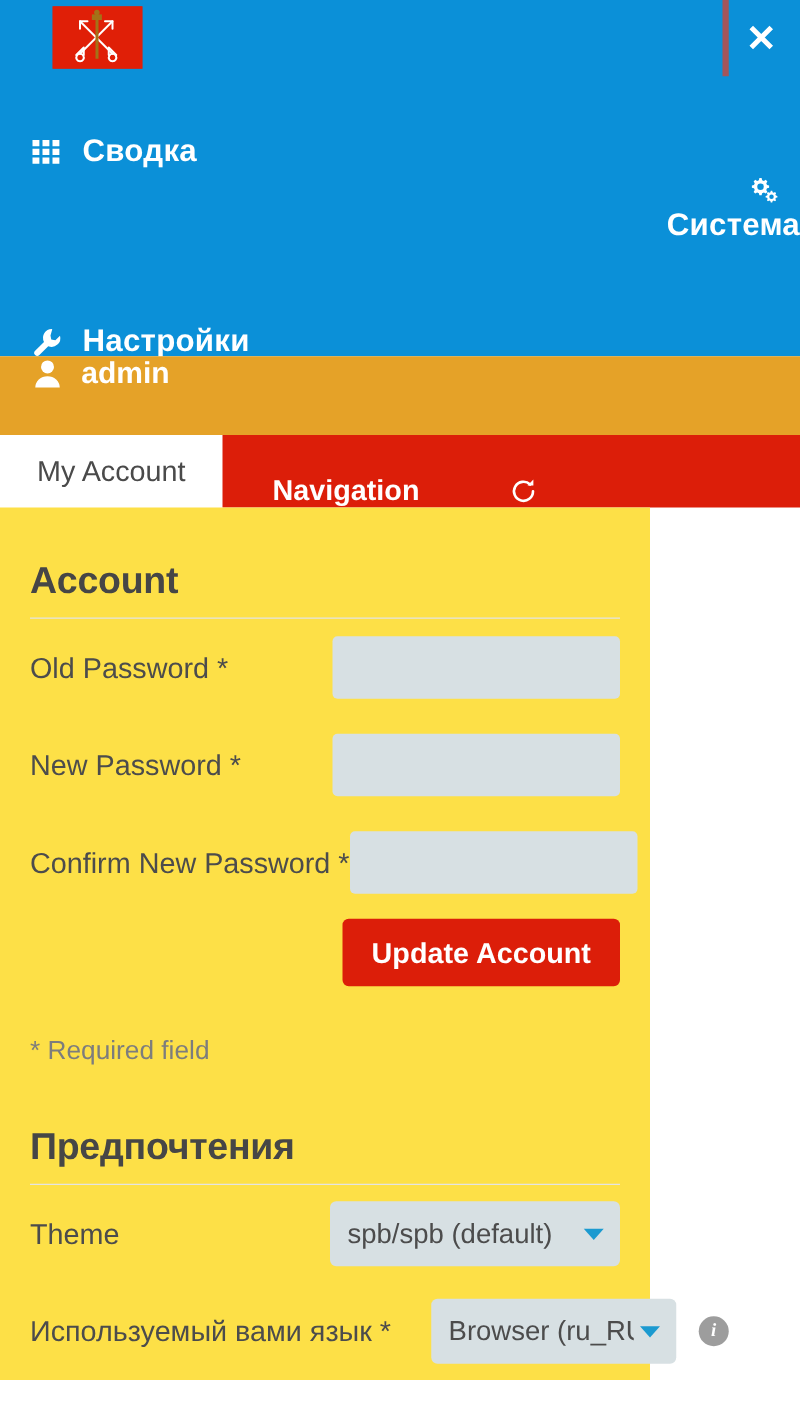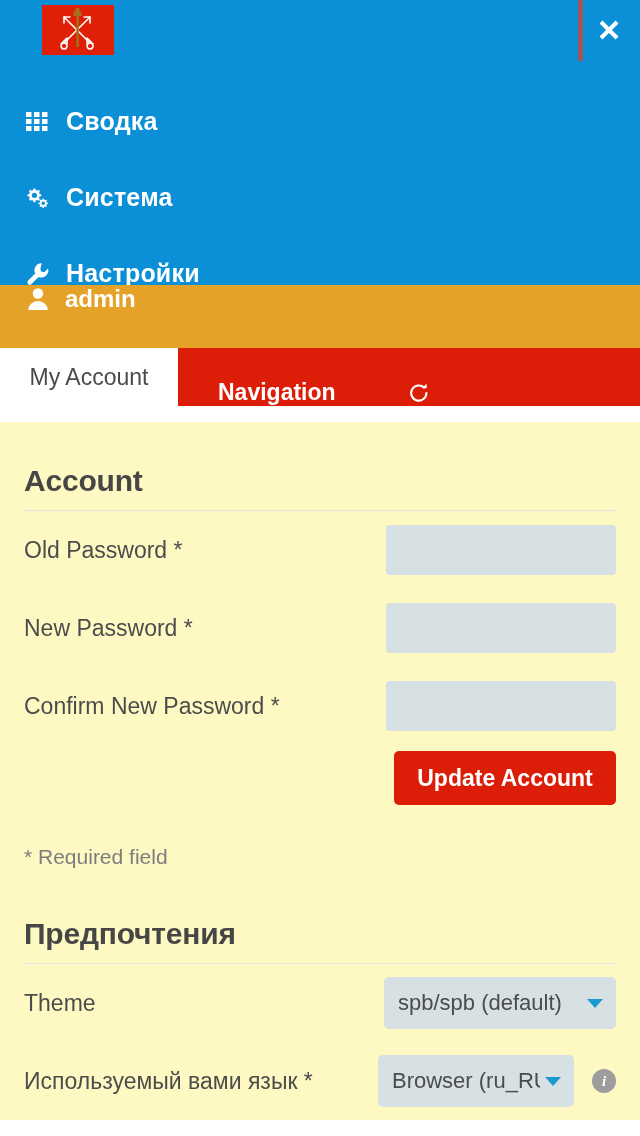--- a/index.html
+++ b/index.html
@@ -63,21 +63,21 @@
   .nav-item {
     position: absolute;
     left: 0;
     width: 640px;
     height: 76px;
     display: flex;
     align-items: flex-end;
     cursor: pointer;
   }
   .nav-item.i0 { top: 60px; }
-  .nav-item.i1 { top: 136px; }
+  .nav-item.i1 { top: 136px; flex-direction: column; }
   .nav-item.i2 { top: 212px; }
 
   .nav-ico {
     width: 30px;
     height: 30px;
     margin-left: 22px;
     margin-right: 14px;
     display: flex;
     align-items: center;
     justify-content: center;
@@ -117,21 +117,21 @@
     color: #ffffff;
     font-size: 24px;
     font-weight: bold;
     white-space: nowrap;
   }
 
   
   .tabs {
     position: relative;
     width: 640px;
-    height: 74px;
+    height: 58px;
     display: flex;
     background: #ffffff;
   }
   .tab {
     height: 58px;
     display: flex;
     align-items: center;
     justify-content: center;
     cursor: pointer;
     white-space: nowrap;
@@ -159,23 +159,23 @@
     display: flex;
     align-items: center;
     justify-content: center;
     cursor: pointer;
   }
   .refresh-ico svg { display: block; }
 
   
   .content {
     position: relative;
-    width: 640px;
+    width: 520px;
     padding: 0 24px;
-    background: #fef9c3;
+    background: #fde047;
   }
 
   .section-title {
     font-size: 30px;
     font-weight: bold;
     color: #464646;
     padding-top: 42px;
     padding-bottom: 12px;
     border-bottom: 1px solid #e4e4e4;
     letter-spacing: -0.2px;

